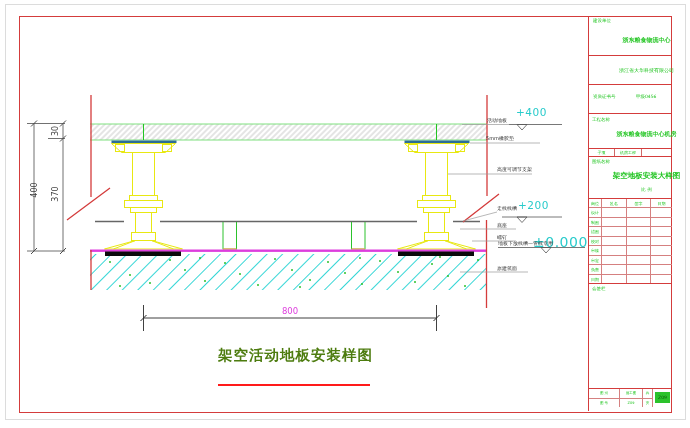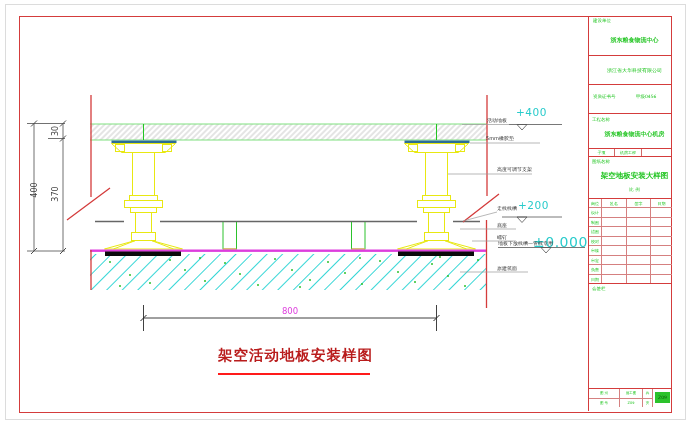--- a/index.html
+++ b/index.html
@@ -8,27 +8,27 @@
   .outer-frame{position:absolute;left:5px;top:4px;width:679px;height:414px;border:1px solid #dcdcdc;}
   .red-frame{position:absolute;left:19px;top:16px;width:651px;height:395px;border:1.5px solid #d43c3c;}
   svg.art{position:absolute;left:0;top:0;}
   .t{position:absolute;line-height:1;white-space:nowrap;color:#333;}
   .dim{font-size:8px;color:#3d3d3d;}
   .rotbox{width:30px;height:10px;text-align:center;transform:rotate(-90deg);}
   .callout{font-size:5px;color:#333;}
   .elev{font-size:10.5px;color:#29cbcb;letter-spacing:.5px;}
   .dim600{font-size:8.5px;color:#dd3ddd;width:44px;text-align:center;}
   .main-title{left:218px;top:348px;width:152px;text-align:center;font-size:14.5px;font-weight:bold;
-              color:#b91c1c;letter-spacing:1px;border-bottom:2px solid #ff1a1a;padding-bottom:10px;}
+              color:#4d7c0f;letter-spacing:1px;border-bottom:2px solid #ff1a1a;padding-bottom:21px;}
   
   .tb{position:absolute;left:588px;top:16px;width:83px;height:395px;border-left:1.2px solid #d43c3c;
       color:#22c522;}
   .tb .sec{position:relative;border-bottom:1px solid #d43c3c;box-sizing:border-box;}
   .tb .lab{position:absolute;font-size:4.5px;line-height:1;}
-  .tb .ctr{position:absolute;left:4px;width:100%;text-align:center;line-height:1;}
+  .tb .ctr{position:absolute;left:16px;width:100%;text-align:center;line-height:1;}
   .g6b{font-size:6px;font-weight:bold;}
   .g5{font-size:5px;}
   .g45{font-size:4.5px;}
   .row3{display:flex;height:100%;}
   .row3 >div{border-right:1px solid #d06868;box-sizing:border-box;font-size:4px;text-align:center;line-height:8px;}
   .sigtable{display:grid;grid-template-columns:13px 25px 24px 21px;height:100%;}
   .sigtable div{border-right:1px solid #d58080;border-bottom:1px solid #d58080;box-sizing:border-box;
                 font-size:4px;text-align:center;overflow:hidden;color:#22c522;}
   .bottomband{display:flex;height:100%;}
   .bb-col{display:flex;flex-direction:column;box-sizing:border-box;}

